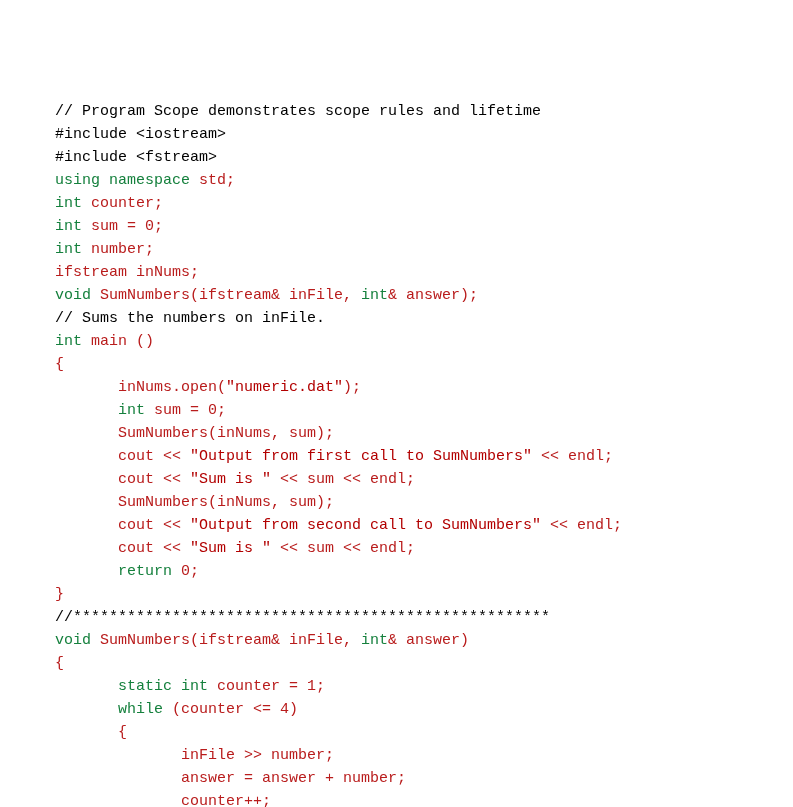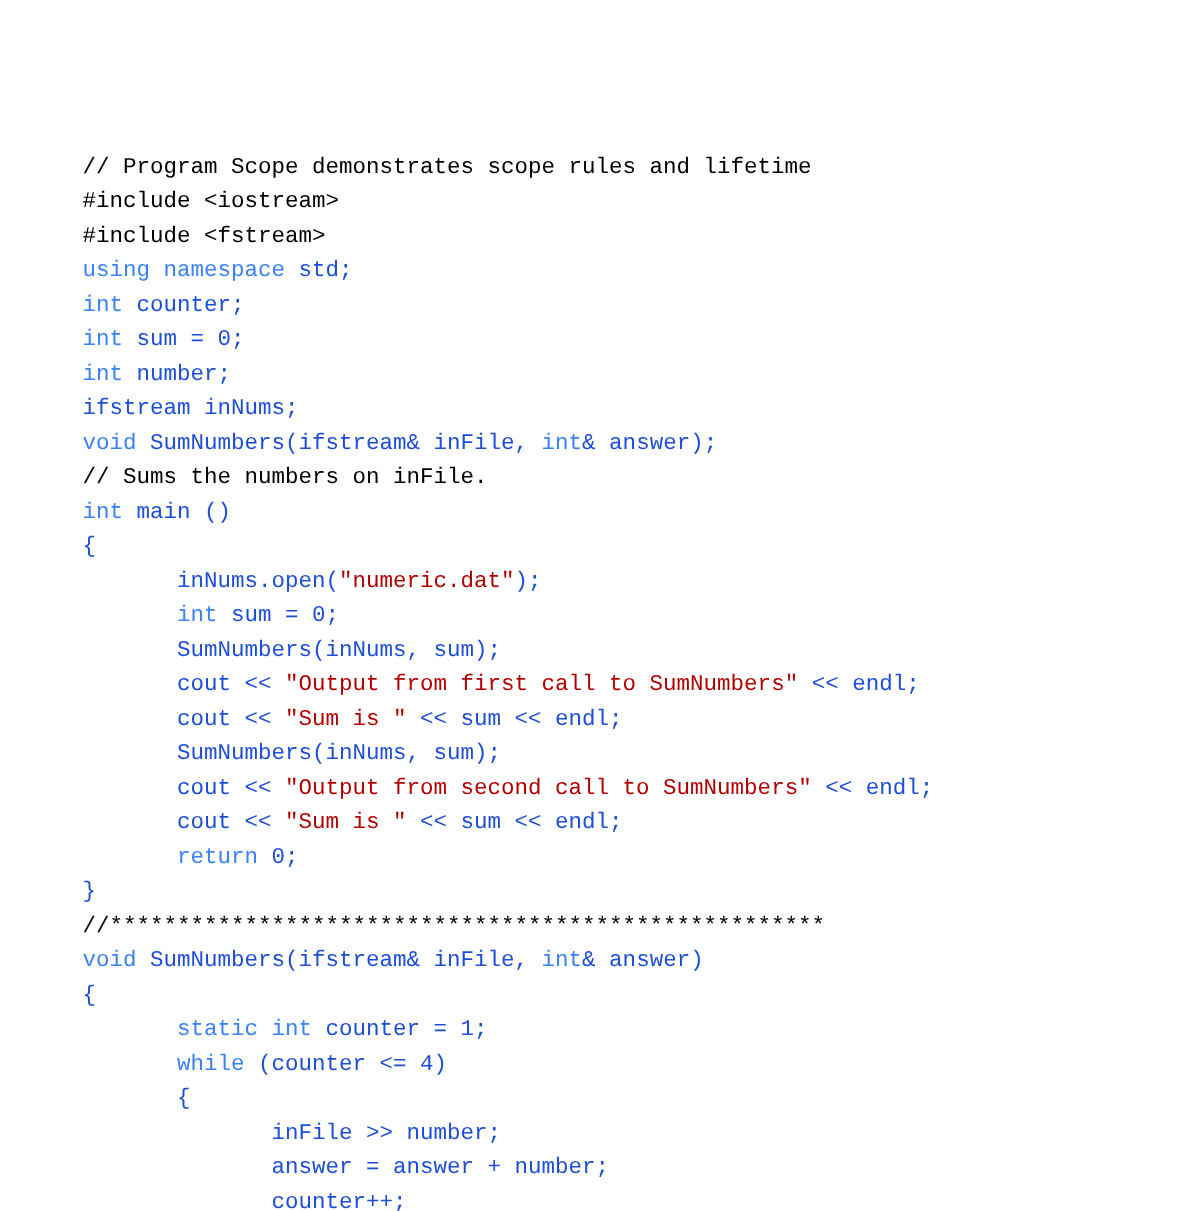--- a/index.html
+++ b/index.html
@@ -8,23 +8,23 @@
     background: #ffffff;
     font-family: "Courier New", Courier, monospace;
     font-size: 15px;
     line-height: 23px;
     white-space: pre;
     color: #333333;
     width: 793px;
     box-sizing: border-box;
   }
   .c-green   { color: #000000; }
-  .c-blue    { color: #3b82f6; }
+  .c-blue    { color: #15803d; }
   .c-red     { color: #b20000; }
-  .c-default { color: #1d4ed8; }
+  .c-default { color: #b91c1c; }
 </style>
 </head>
 <body>
 
 
 
 <div id="code-root"><div><span class="c-green">// Program Scope demonstrates scope rules and lifetime</span></div><div><span class="c-green">#include &lt;iostream&gt;</span></div><div><span class="c-green">#include &lt;fstream&gt;</span></div><div><span class="c-blue">using namespace</span><span class="c-default"> std;</span></div><div><span class="c-blue">int</span><span class="c-default"> counter;</span></div><div><span class="c-blue">int</span><span class="c-default"> sum = 0;</span></div><div><span class="c-blue">int</span><span class="c-default"> number;</span></div><div><span class="c-default">ifstream inNums;</span></div><div><span class="c-blue">void</span><span class="c-default"> SumNumbers(ifstream&amp; inFile, </span><span class="c-blue">int</span><span class="c-default">&amp; answer);</span></div><div><span class="c-green">// Sums the numbers on inFile.</span></div><div><span class="c-blue">int</span><span class="c-default"> main ()</span></div><div><span class="c-default">{</span></div><div><span class="c-default">       inNums.open(</span><span class="c-red">"numeric.dat"</span><span class="c-default">);</span></div><div><span class="c-default">       </span><span class="c-blue">int</span><span class="c-default"> sum = 0;</span></div><div><span class="c-default">       SumNumbers(inNums, sum);</span></div><div><span class="c-default">       cout &lt;&lt; </span><span class="c-red">"Output from first call to SumNumbers"</span><span class="c-default"> &lt;&lt; endl;</span></div><div><span class="c-default">       cout &lt;&lt; </span><span class="c-red">"Sum is "</span><span class="c-default"> &lt;&lt; sum &lt;&lt; endl;</span></div><div><span class="c-default">       SumNumbers(inNums, sum);</span></div><div><span class="c-default">       cout &lt;&lt; </span><span class="c-red">"Output from second call to SumNumbers"</span><span class="c-default"> &lt;&lt; endl;</span></div><div><span class="c-default">       cout &lt;&lt; </span><span class="c-red">"Sum is "</span><span class="c-default"> &lt;&lt; sum &lt;&lt; endl;</span></div><div><span class="c-default">       </span><span class="c-blue">return</span><span class="c-default"> 0;</span></div><div><span class="c-default">}</span></div><div><span class="c-green">//*****************************************************</span></div><div><span class="c-blue">void</span><span class="c-default"> SumNumbers(ifstream&amp; inFile, </span><span class="c-blue">int</span><span class="c-default">&amp; answer)</span></div><div><span class="c-default">{</span></div><div><span class="c-default">       </span><span class="c-blue">static int</span><span class="c-default"> counter = 1;</span></div><div><span class="c-default">       </span><span class="c-blue">while</span><span class="c-default"> (counter &lt;= 4)</span></div><div><span class="c-default">       {</span></div><div><span class="c-default">              inFile &gt;&gt; number;</span></div><div><span class="c-default">              answer = answer + number;</span></div><div><span class="c-default">              counter++;</span></div></div>
 
 
 

